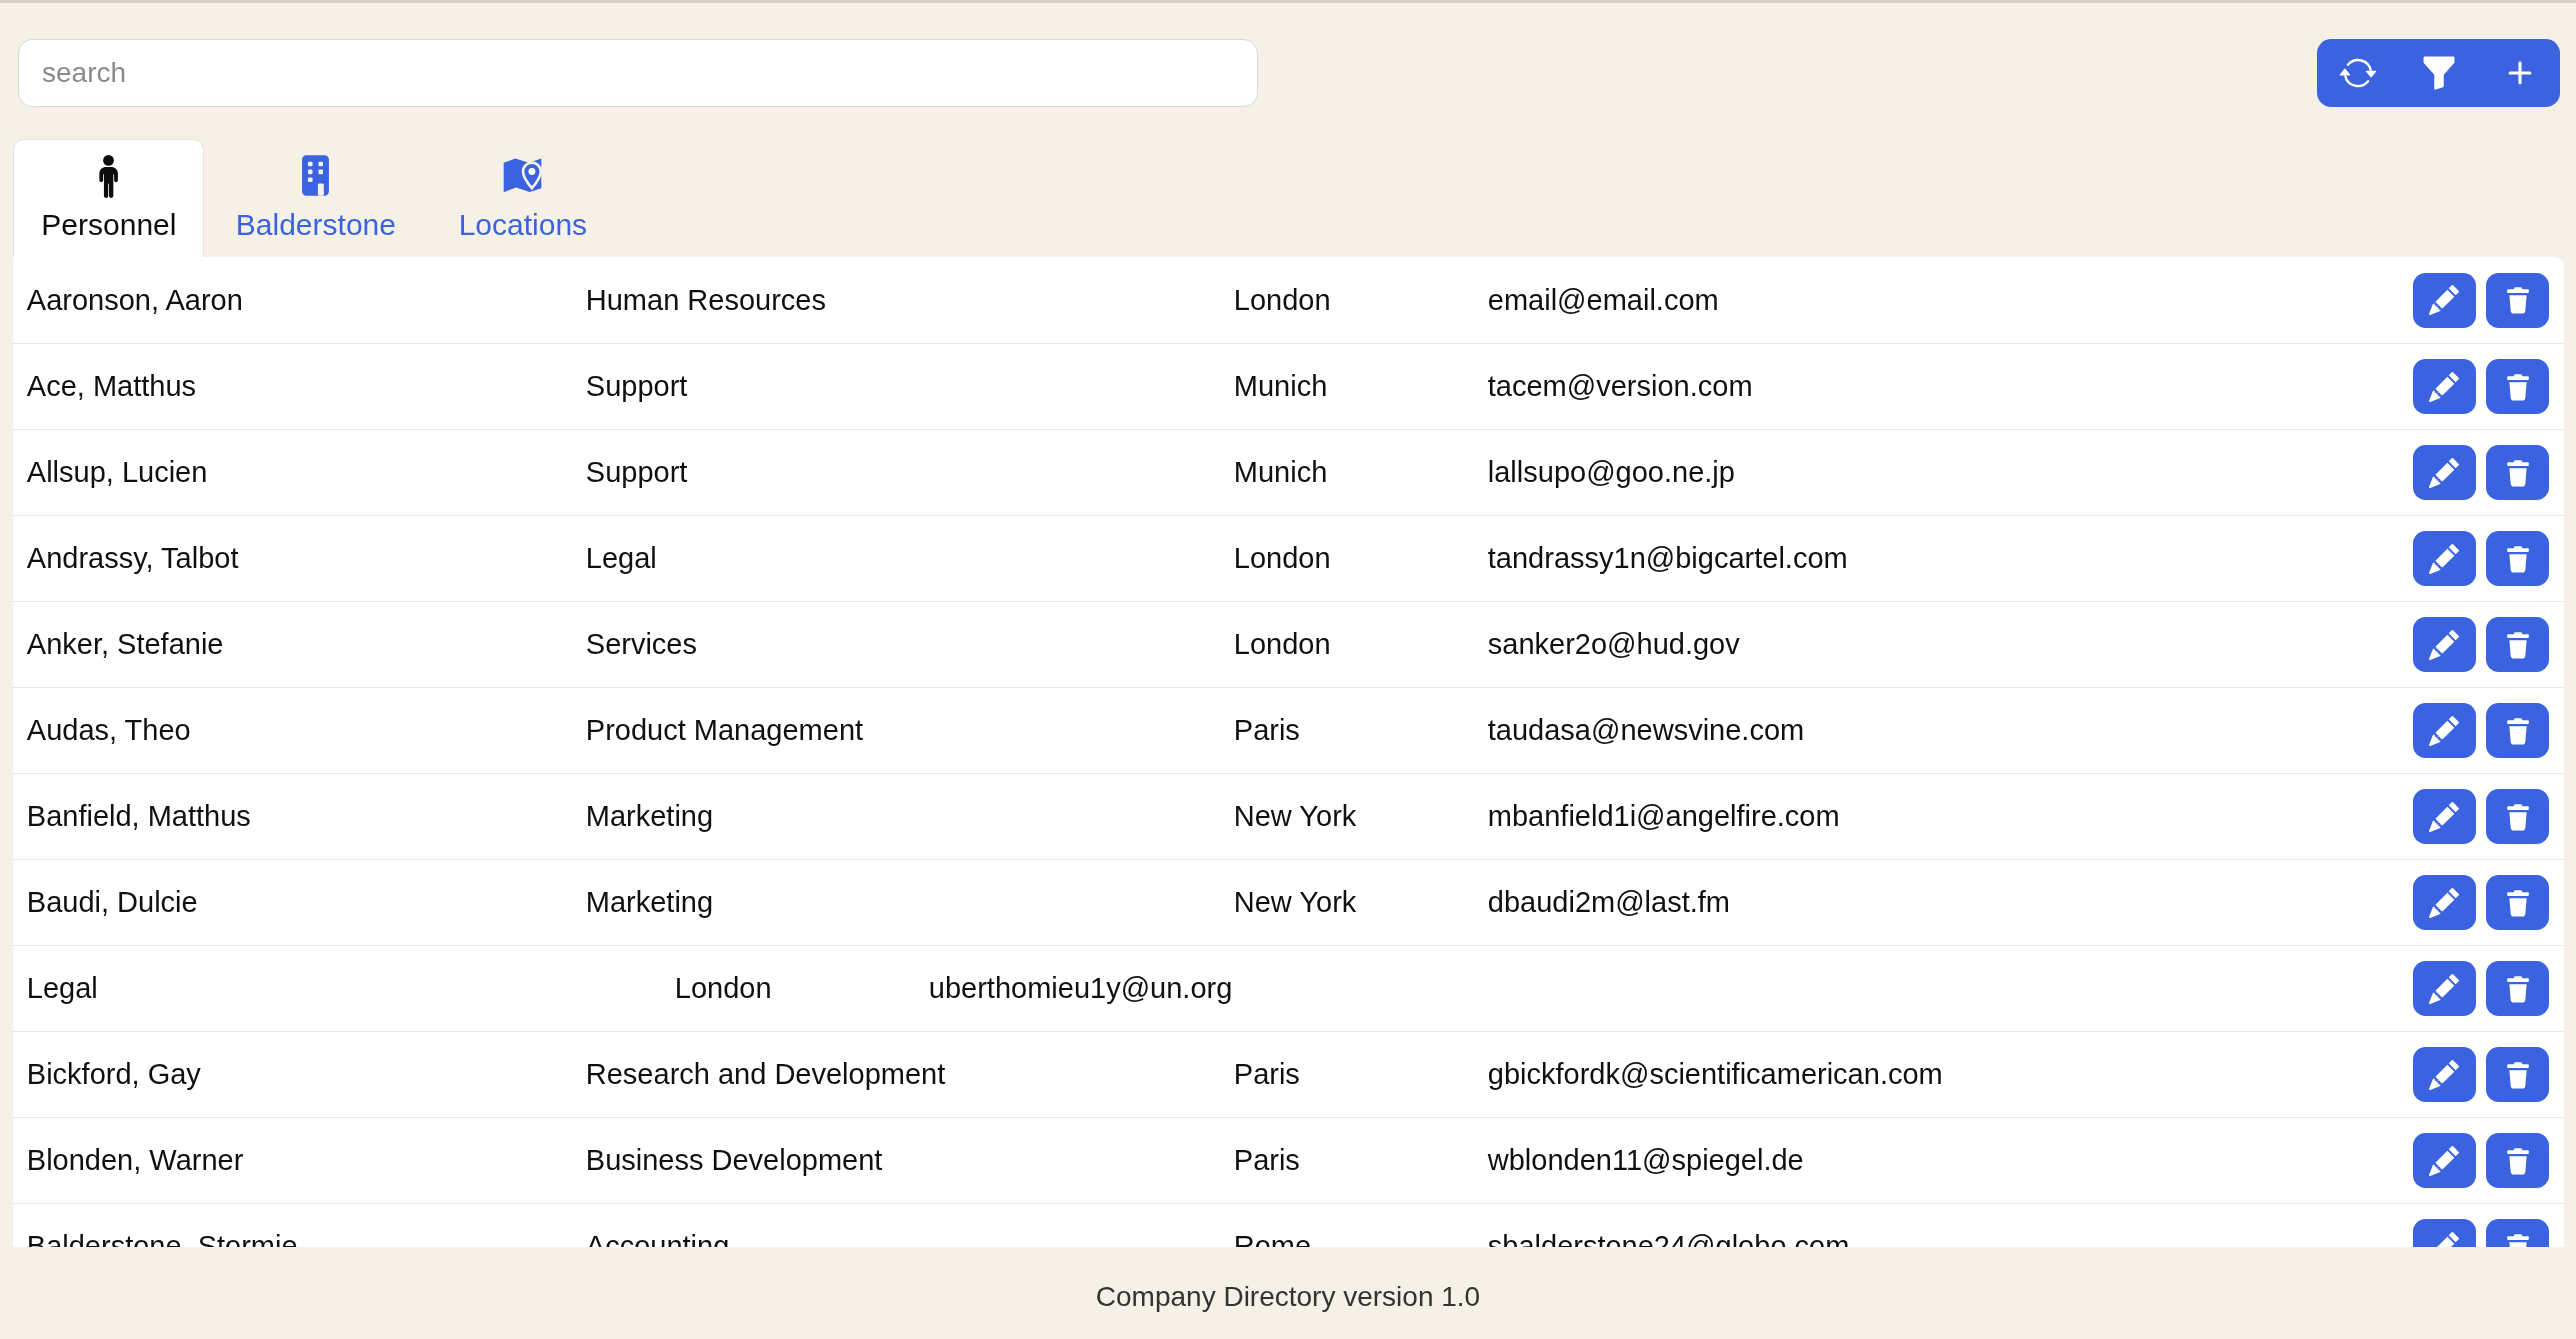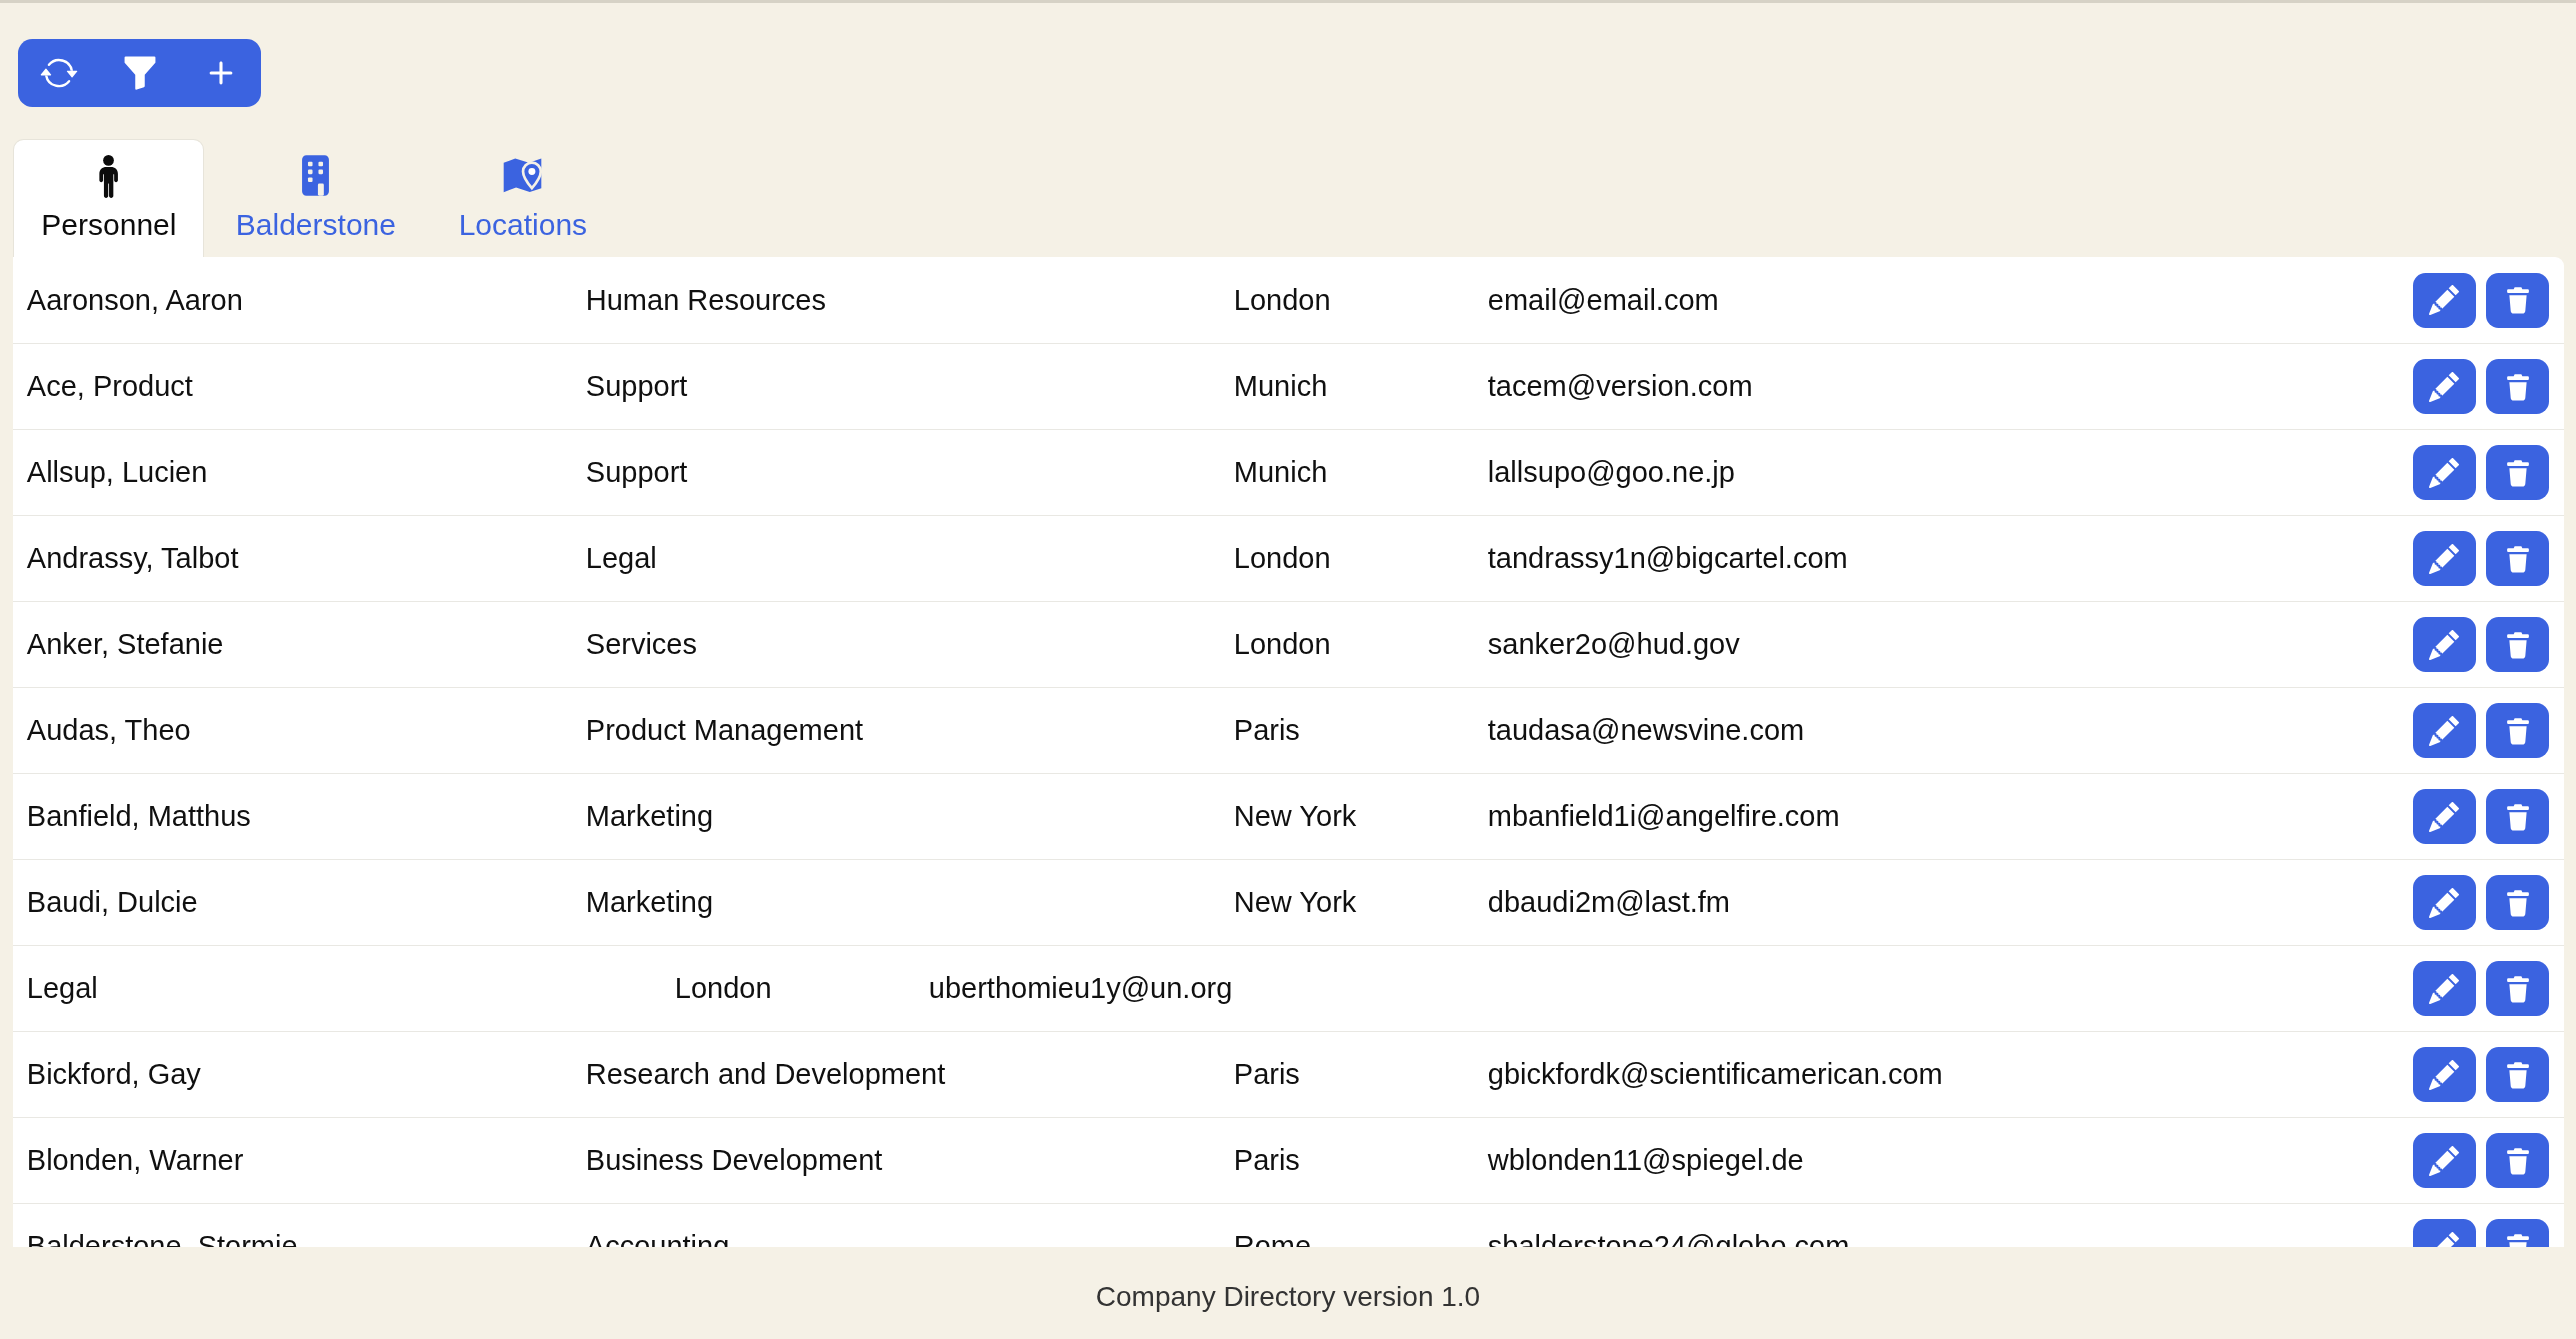--- a/index.html
+++ b/index.html
@@ -78,20 +78,21 @@
   .row-btn svg{width:30px;height:30px;fill:#fff;}
   
   .footer{
     text-align:center;padding-top:34px;font-size:28px;color:#333;
   }
 </style>
 </head>
 <body>
 
 <div class="topbar">
+  <input class="search-input" type="text" placeholder="search" style="">
   <div class="btn-group">
     <button class="icon-btn">
       <span style="display:flex">
         <svg viewBox="0 0 16 16" width="38" height="38" fill="#fff">
           <path d="M11.534 7h3.932a.25.25 0 0 1 .192.41l-1.966 2.36a.25.25 0 0 1-.384 0l-1.966-2.36a.25.25 0 0 1 .192-.41zm-11 2h3.932a.25.25 0 0 0 .192-.41L2.692 6.23a.25.25 0 0 0-.384 0L.342 8.59A.25.25 0 0 0 .534 9z"></path>
           <path d="M8 3c-1.552 0-2.94.707-3.857 1.818a.5.5 0 1 1-.771-.636A6.002 6.002 0 0 1 13.917 7H12.9A5.002 5.002 0 0 0 8 3zM3.1 9a5.002 5.002 0 0 0 8.757 2.182.5.5 0 1 1 .771.636A6.002 6.002 0 0 1 2.083 9H3.1z"></path>
         </svg>
       </span>
     </button>
     <button class="icon-btn">
@@ -168,21 +169,21 @@
           <svg viewBox="0 0 16 16" width="30" height="30" fill="#fff">
             <path d="M6.2 1.2h3.6l.5 1h2.9a.6.6 0 0 1 .6.6v.9a.6.6 0 0 1-.6.6H2.8a.6.6 0 0 1-.6-.6v-.9a.6.6 0 0 1 .6-.6h2.9l.5-1z"></path>
             <path d="M3.4 5.4h9.2l-.7 8.3a1.6 1.6 0 0 1-1.6 1.5H5.7a1.6 1.6 0 0 1-1.6-1.5l-.7-8.3z"></path>
           </svg>
         </span>
       </button>
     </div>
   </div>
 
   <div class="row">
-    <div class="c-name">Ace, Product</div>
+    <div class="c-name">Ace, Matthus</div>
     <div class="c-dept">Support</div>
     <div class="c-city">Munich</div>
     <div class="c-email">tacem@version.com</div>
     <div class="c-actions">
       <button class="row-btn">
         <span style="display:flex">
           <svg viewBox="0 0 16 16" width="30" height="30" fill="#fff">
             <path d="M12.854.146a.5.5 0 0 0-.707 0L10.5 1.793 14.207 5.5l1.647-1.646a.5.5 0 0 0 0-.708l-3-3zm.646 6.061L9.793 2.5 3.293 9H3.5a.5.5 0 0 1 .5.5v.5h.5a.5.5 0 0 1 .5.5v.5h.5a.5.5 0 0 1 .5.5v.5h.5a.5.5 0 0 1 .5.5v.207l6.5-6.5zm-7.468 7.468A.5.5 0 0 1 6 13.5V13h-.5a.5.5 0 0 1-.5-.5V12h-.5a.5.5 0 0 1-.5-.5V11h-.5a.5.5 0 0 1-.5-.5V10h-.5a.499.499 0 0 1-.175-.032l-.179.178a.5.5 0 0 0-.11.168l-2 5a.5.5 0 0 0 .65.65l5-2a.5.5 0 0 0 .168-.11l.178-.178z"></path>
           </svg>
         </span>

